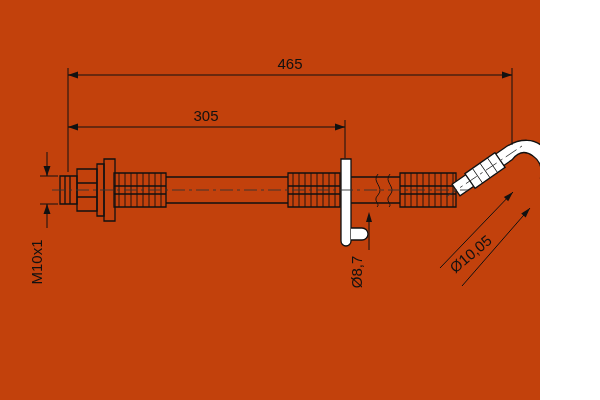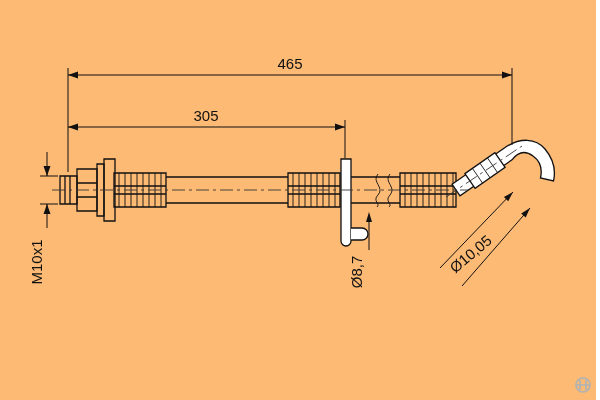--- a/index.html
+++ b/index.html
@@ -3,23 +3,23 @@
 <meta charset="utf-8">
 <style>
   html, body {
     margin: 0;
     padding: 0;
     background: #ffffff;
     font-family: "Liberation Sans", sans-serif;
   }
   .stage {
     position: relative;
-    width: 596px;
+    width: 540px;
     height: 400px;
-    background: #fdba74;
+    background: #c2410c;
     overflow: hidden;
   }
   svg { display: block; }
   .ln   { stroke: #111111; stroke-width: 1.3; fill: none; }
   .fw   { stroke: #111111; stroke-width: 1.3; fill: #ffffff; }
   .thin { stroke: #111111; stroke-width: 0.9; fill: none; }
   .dim  { stroke: #111111; stroke-width: 1;   fill: none; }
   .cl   { stroke: #333333; stroke-width: 0.9; fill: none; stroke-dasharray: 13 4 3 4; }
   .arr  { fill: #111111; stroke: none; }
   text  {

